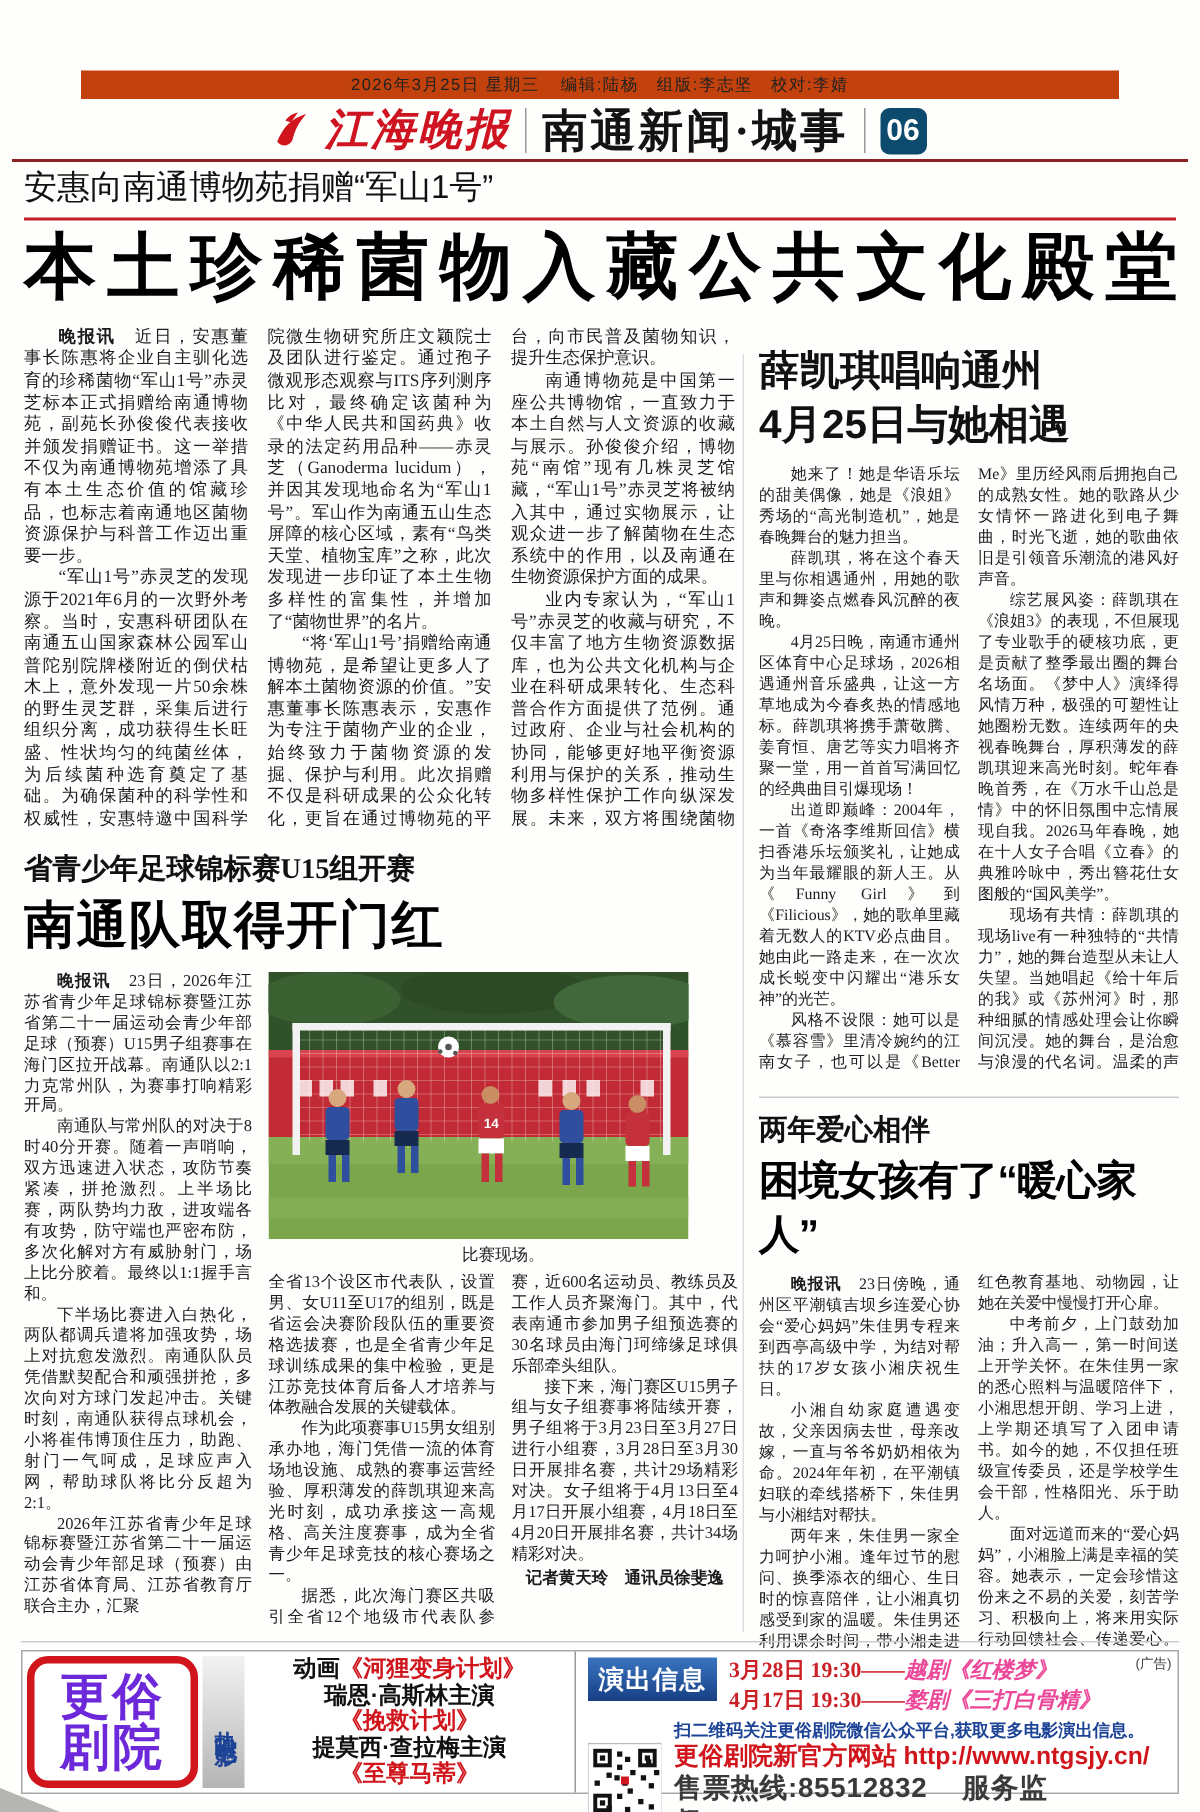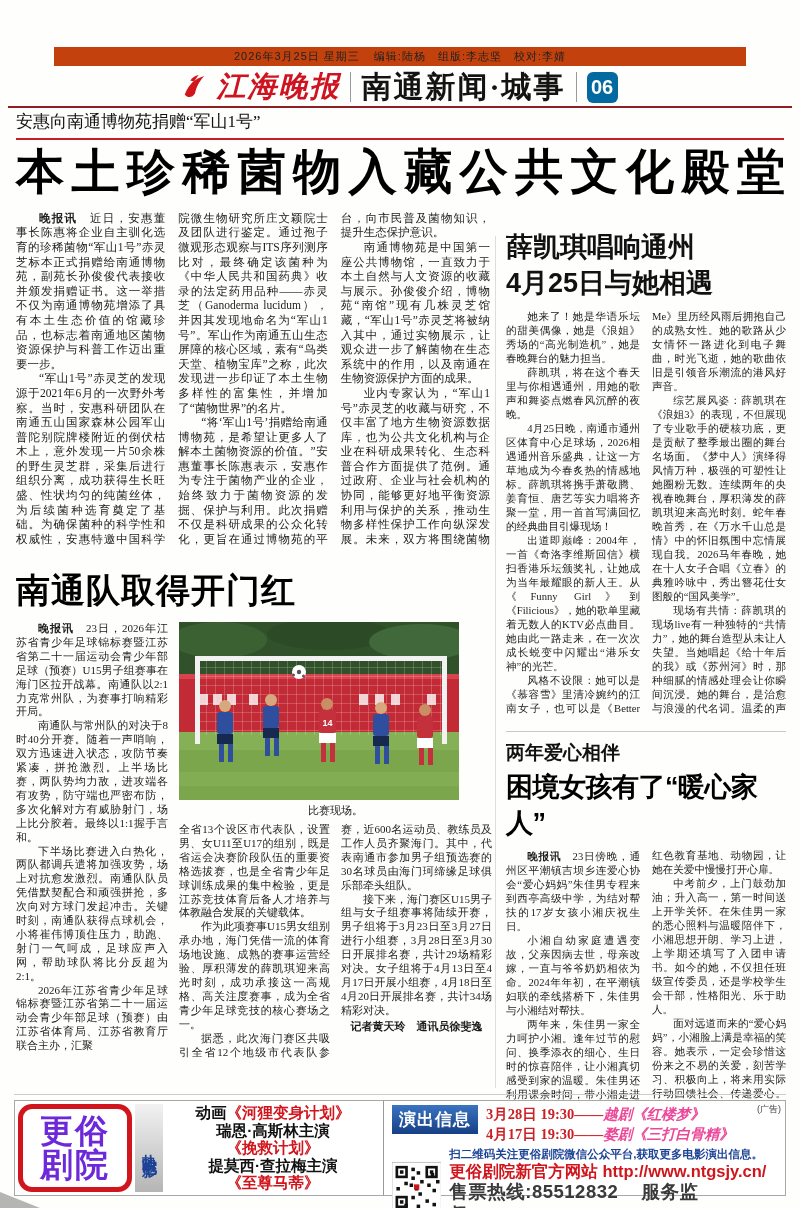--- a/index.html
+++ b/index.html
@@ -9,32 +9,32 @@
   .topbar{position:absolute;top:47px;left:54px;width:692px;height:19px;background:#c2410c;
           font-family:"Liberation Sans",sans-serif;font-size:11px;color:#222;
           display:flex;align-items:center;justify-content:center;letter-spacing:1px;}
   .masthead{position:absolute;top:70px;left:0;width:100%;height:34px;
             display:flex;align-items:center;justify-content:center;gap:10px;}
   .paper-name{color:#ce1420;font-size:29px;font-weight:700;font-style:italic;
               letter-spacing:2px;font-family:"Liberation Serif",serif;}
   .mast-sep{width:1px;height:30px;background:#9a9a9a;}
   .section-title{font-size:30px;font-weight:900;letter-spacing:2px;color:#131313;
                  font-family:"Liberation Serif",serif;}
-  .page-no{width:31px;height:31px;background:#0369a1;color:#fff;border-radius:6px;
+  .page-no{width:31px;height:31px;background:#0c4a6e;color:#fff;border-radius:6px;
            font-family:"Liberation Sans",sans-serif;font-weight:700;font-size:20px;
            display:flex;align-items:center;justify-content:center;}
   .mast-rule{position:absolute;top:106px;left:8px;width:784px;height:2px;background:#8e2024;}
   
   .para{margin:0;text-indent:2em;text-align:justify;}
   .para.noindent{text-indent:0;}
   .para strong{font-family:"Liberation Sans",sans-serif;font-weight:700;}
   .byline-center{text-align:center;margin:2px 0 0 0;font-weight:700;}
   
   .art-mushroom{position:absolute;top:110px;left:16px;width:768px;}
-  .kicker-main{font-family:Liberation Serif, serif;font-size:17px;color:#111;
+  .kicker-main{font-family:Liberation Sans, sans-serif;font-size:22px;color:#111;
                padding-bottom:5px;}
   .kicker-rule{height:2px;background:#c31f24;margin-bottom:6px;}
   .headline-main{font-family:"Liberation Sans",sans-serif;font-weight:900;font-size:48px;
                  line-height:1.1;color:#000;text-align:justify;text-align-last:justify;
                  margin:2px 0 12px 0;letter-spacing:-1px;}
   .mushroom-body{width:474px;column-count:3;column-gap:13px;height:350px;overflow:hidden;
                  font-size:11.5px;line-height:14.6px;}
   
   .right-col{position:absolute;top:230px;left:506px;width:280px;}
   .v-divider{position:absolute;top:236px;left:495px;width:1px;height:852px;background:#ddd;}
@@ -159,20 +159,21 @@
           <p class="para"><strong>晚报讯</strong>　23日傍晚，通州区平潮镇吉坝乡连爱心协会“爱心妈妈”朱佳男专程来到西亭高级中学，为结对帮扶的17岁女孩小湘庆祝生日。</p>
           <p class="para">小湘自幼家庭遭遇变故，父亲因病去世，母亲改嫁，一直与爷爷奶奶相依为命。2024年年初，在平潮镇妇联的牵线搭桥下，朱佳男与小湘结对帮扶。</p>
           <p class="para">两年来，朱佳男一家全力呵护小湘。逢年过节的慰问、换季添衣的细心、生日时的惊喜陪伴，让小湘真切感受到家的温暖。朱佳男还利用课余时间，带小湘走进红色教育基地、动物园，让她在关爱中慢慢打开心扉。</p>
           <p class="para">中考前夕，上门鼓劲加油；升入高一，第一时间送上开学关怀。在朱佳男一家的悉心照料与温暖陪伴下，小湘思想开朗、学习上进，上学期还填写了入团申请书。如今的她，不仅担任班级宣传委员，还是学校学生会干部，性格阳光、乐于助人。</p>
           <p class="para">面对远道而来的“爱心妈妈”，小湘脸上满是幸福的笑容。她表示，一定会珍惜这份来之不易的关爱，刻苦学习、积极向上，将来用实际行动回馈社会、传递爱心。　孙永红</p>
         </div>
     </div>
   </div>
 
   <div class="art-soccer">
+    <div class="kicker-sub">省青少年足球锦标赛U15组开赛</div>
     <div class="headline-soccer">南通队取得开门红</div>
     <div class="soccer-grid">
       <div class="soccer-col1">
         <div>
             <p class="para"><strong>晚报讯</strong>　23日，2026年江苏省青少年足球锦标赛暨江苏省第二十一届运动会青少年部足球（预赛）U15男子组赛事在海门区拉开战幕。南通队以2:1力克常州队，为赛事打响精彩开局。</p>
             <p class="para">南通队与常州队的对决于8时40分开赛。随着一声哨响，双方迅速进入状态，攻防节奏紧凑，拼抢激烈。上半场比赛，两队势均力敌，进攻端各有攻势，防守端也严密布防，多次化解对方有威胁射门，场上比分胶着。最终以1:1握手言和。</p>
             <p class="para">下半场比赛进入白热化，两队都调兵遣将加强攻势，场上对抗愈发激烈。南通队队员凭借默契配合和顽强拼抢，多次向对方球门发起冲击。关键时刻，南通队获得点球机会，小将崔伟博顶住压力，助跑、射门一气呵成，足球应声入网，帮助球队将比分反超为2:1。</p>
             <p class="para">2026年江苏省青少年足球锦标赛暨江苏省第二十一届运动会青少年部足球（预赛）由江苏省体育局、江苏省教育厅联合主办，汇聚</p>
           </div>
       </div>

